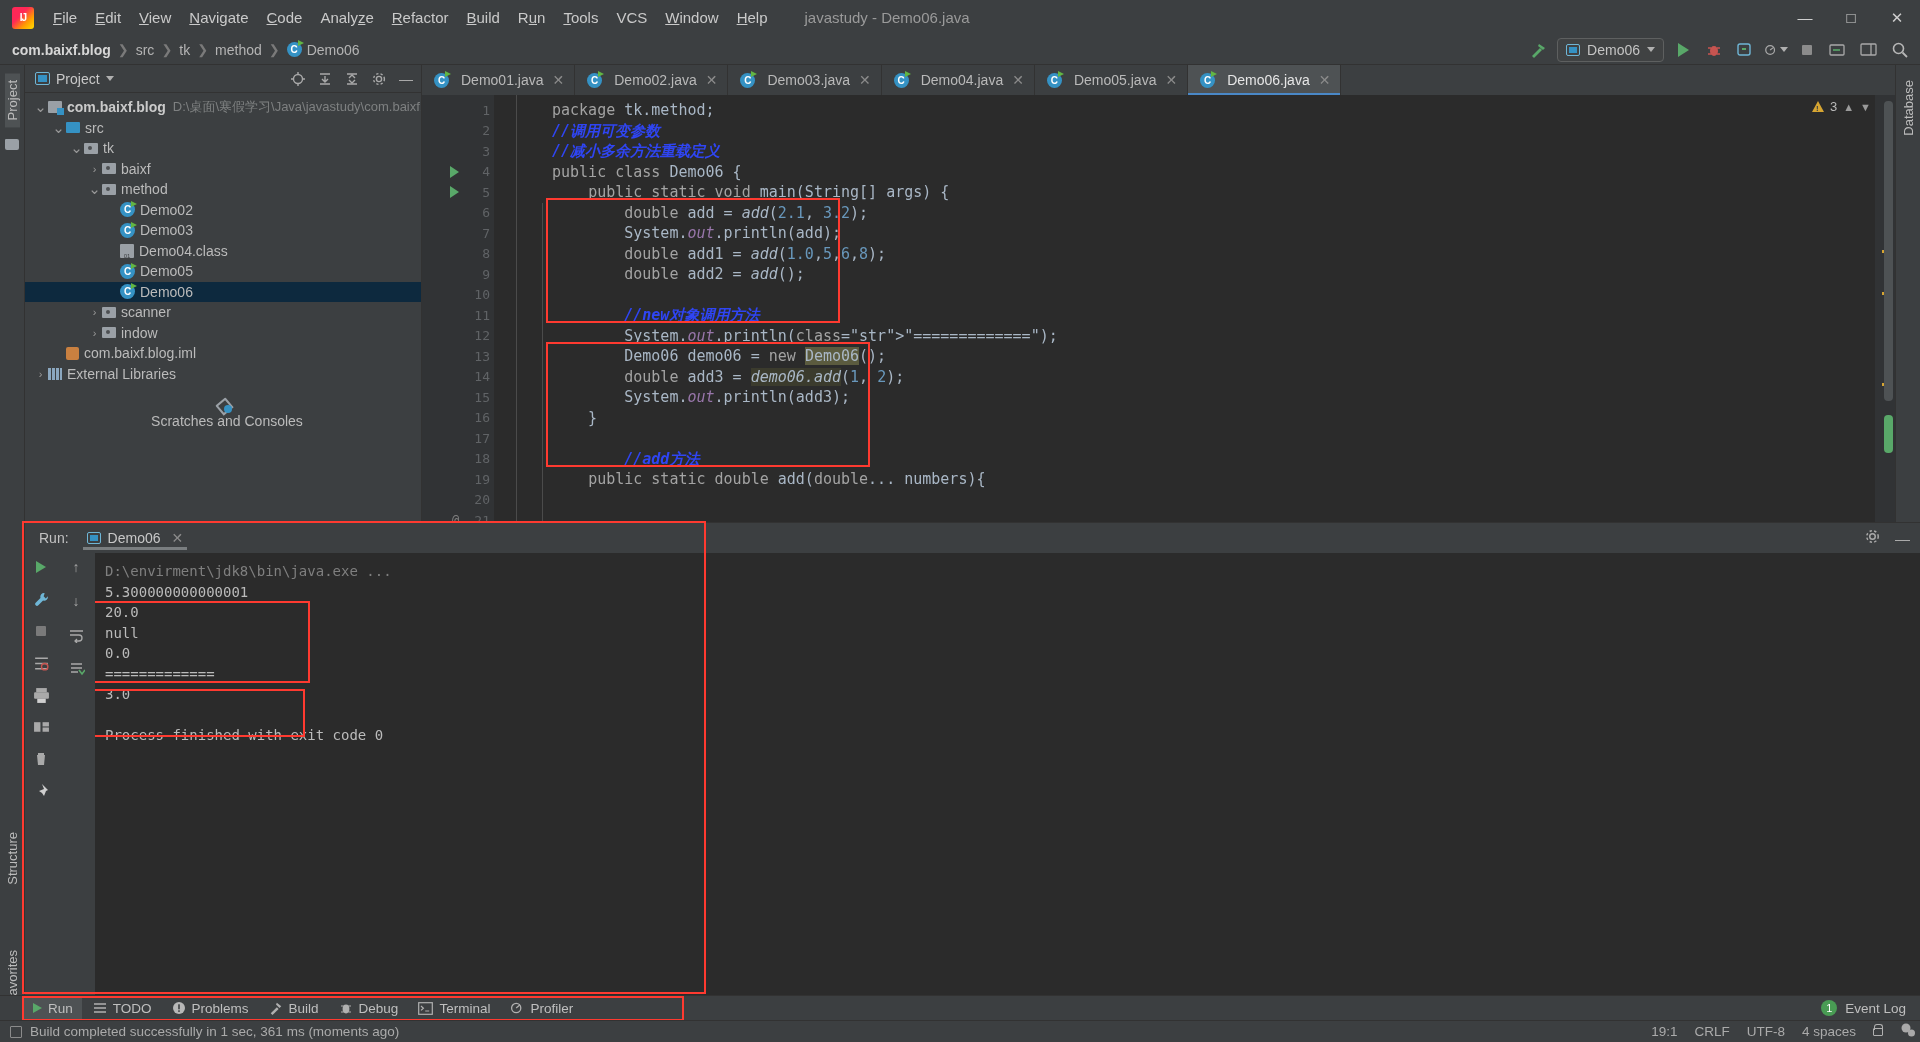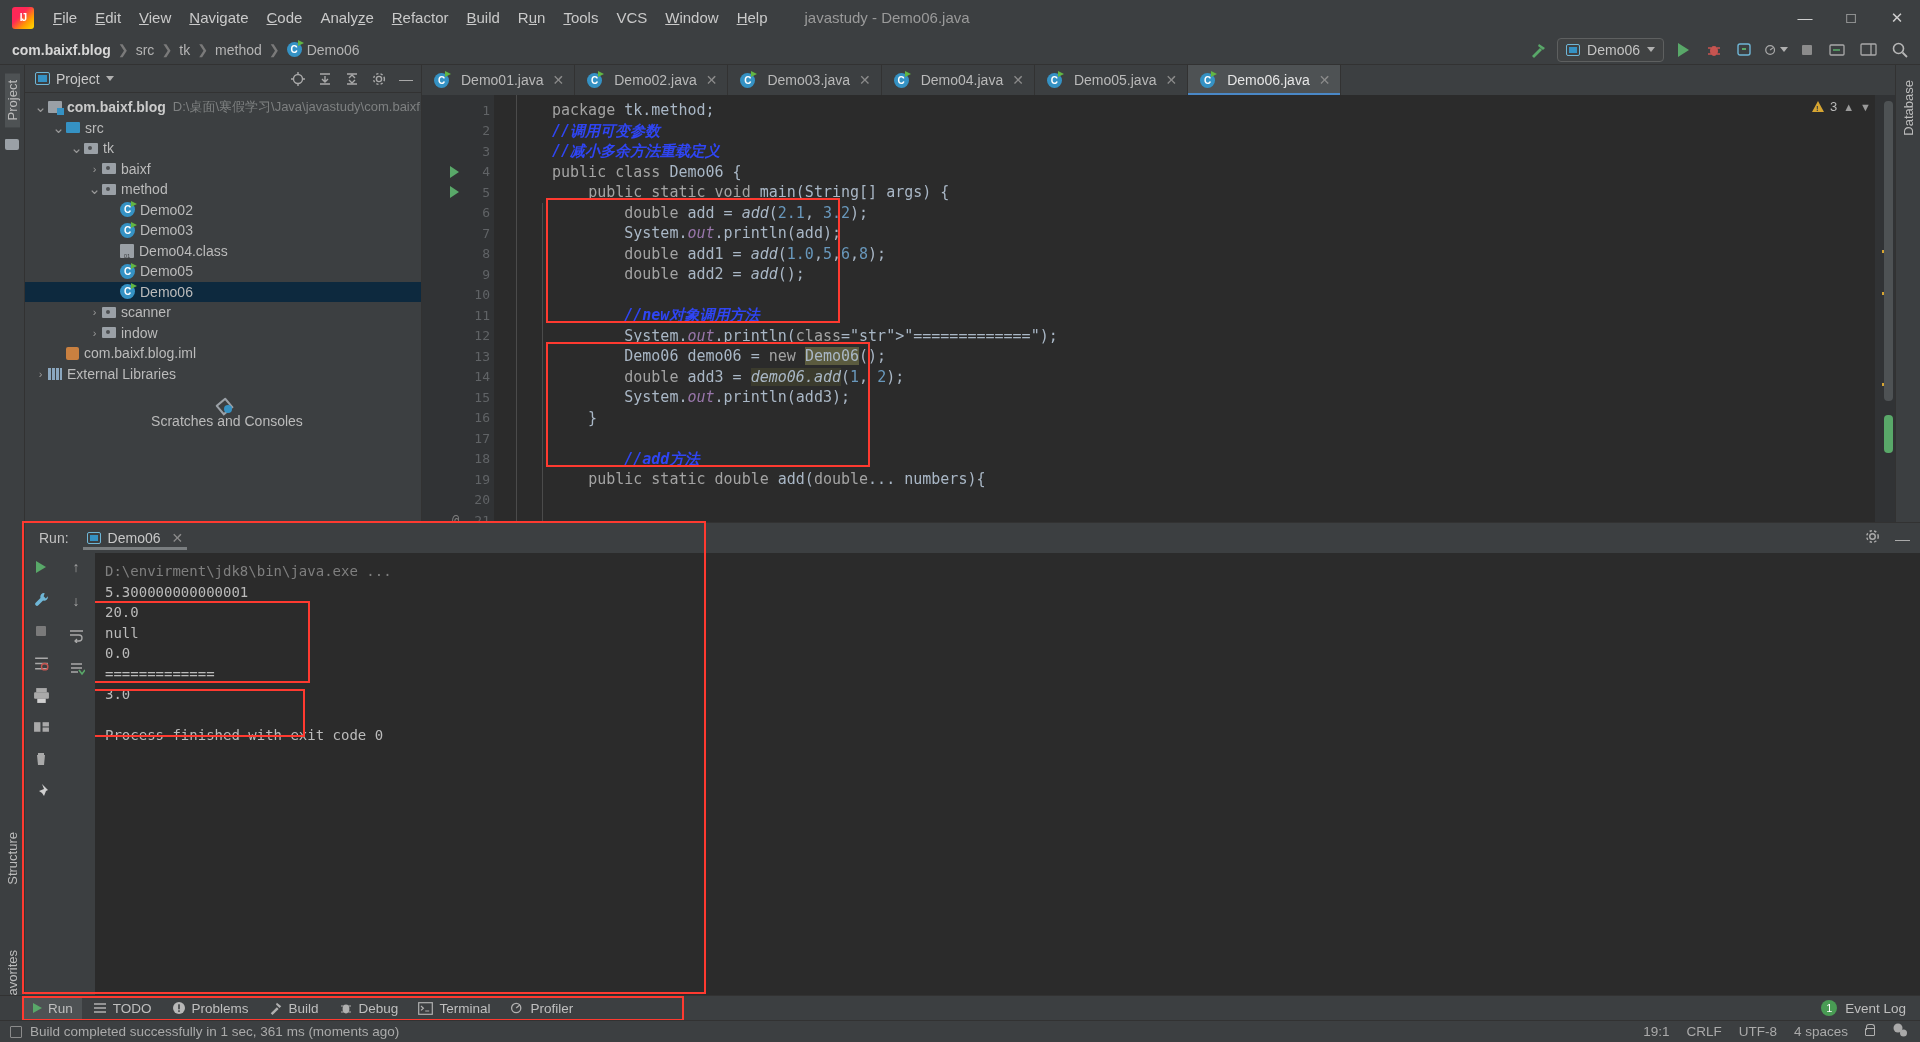--- a/index.html
+++ b/index.html
@@ -243,21 +243,21 @@
     font-size: 11px; display: flex; align-items: center; justify-content: center;
   }
 
   
   .statusbar {
     position: absolute; left: 0; right: 0; bottom: 0; height: 22px; background: #3c3f41;
     display: flex; align-items: center; padding-left: 10px; font-size: 13.5px; color: #aaaaaa;
     border-top: 1px solid #323232;
   }
   .sb-sq { width: 12px; height: 12px; border: 1.4px solid #8b8b8b; border-radius: 1px; margin-right: 8px; }
-  .sb-right { position: absolute; right: 12px; display: flex; align-items: center; gap: 17px; }
+  .sb-right { position: absolute; right: 4px; display: flex; align-items: center; gap: 17px; }
   .lock { width: 10px; height: 8px; border: 1.4px solid #b0b0b0; border-radius: 1px; position: relative; }
   .lock::before { content:""; position:absolute; left:0; top:-5px; width:7px; height:5px; border:1.4px solid #b0b0b0; border-bottom:none; border-radius:3px 3px 0 0;}
 </style>
 </head>
 <body>
 
 <div class="app">
 
   <div class="menubar">
     <div class="logo"></div>

